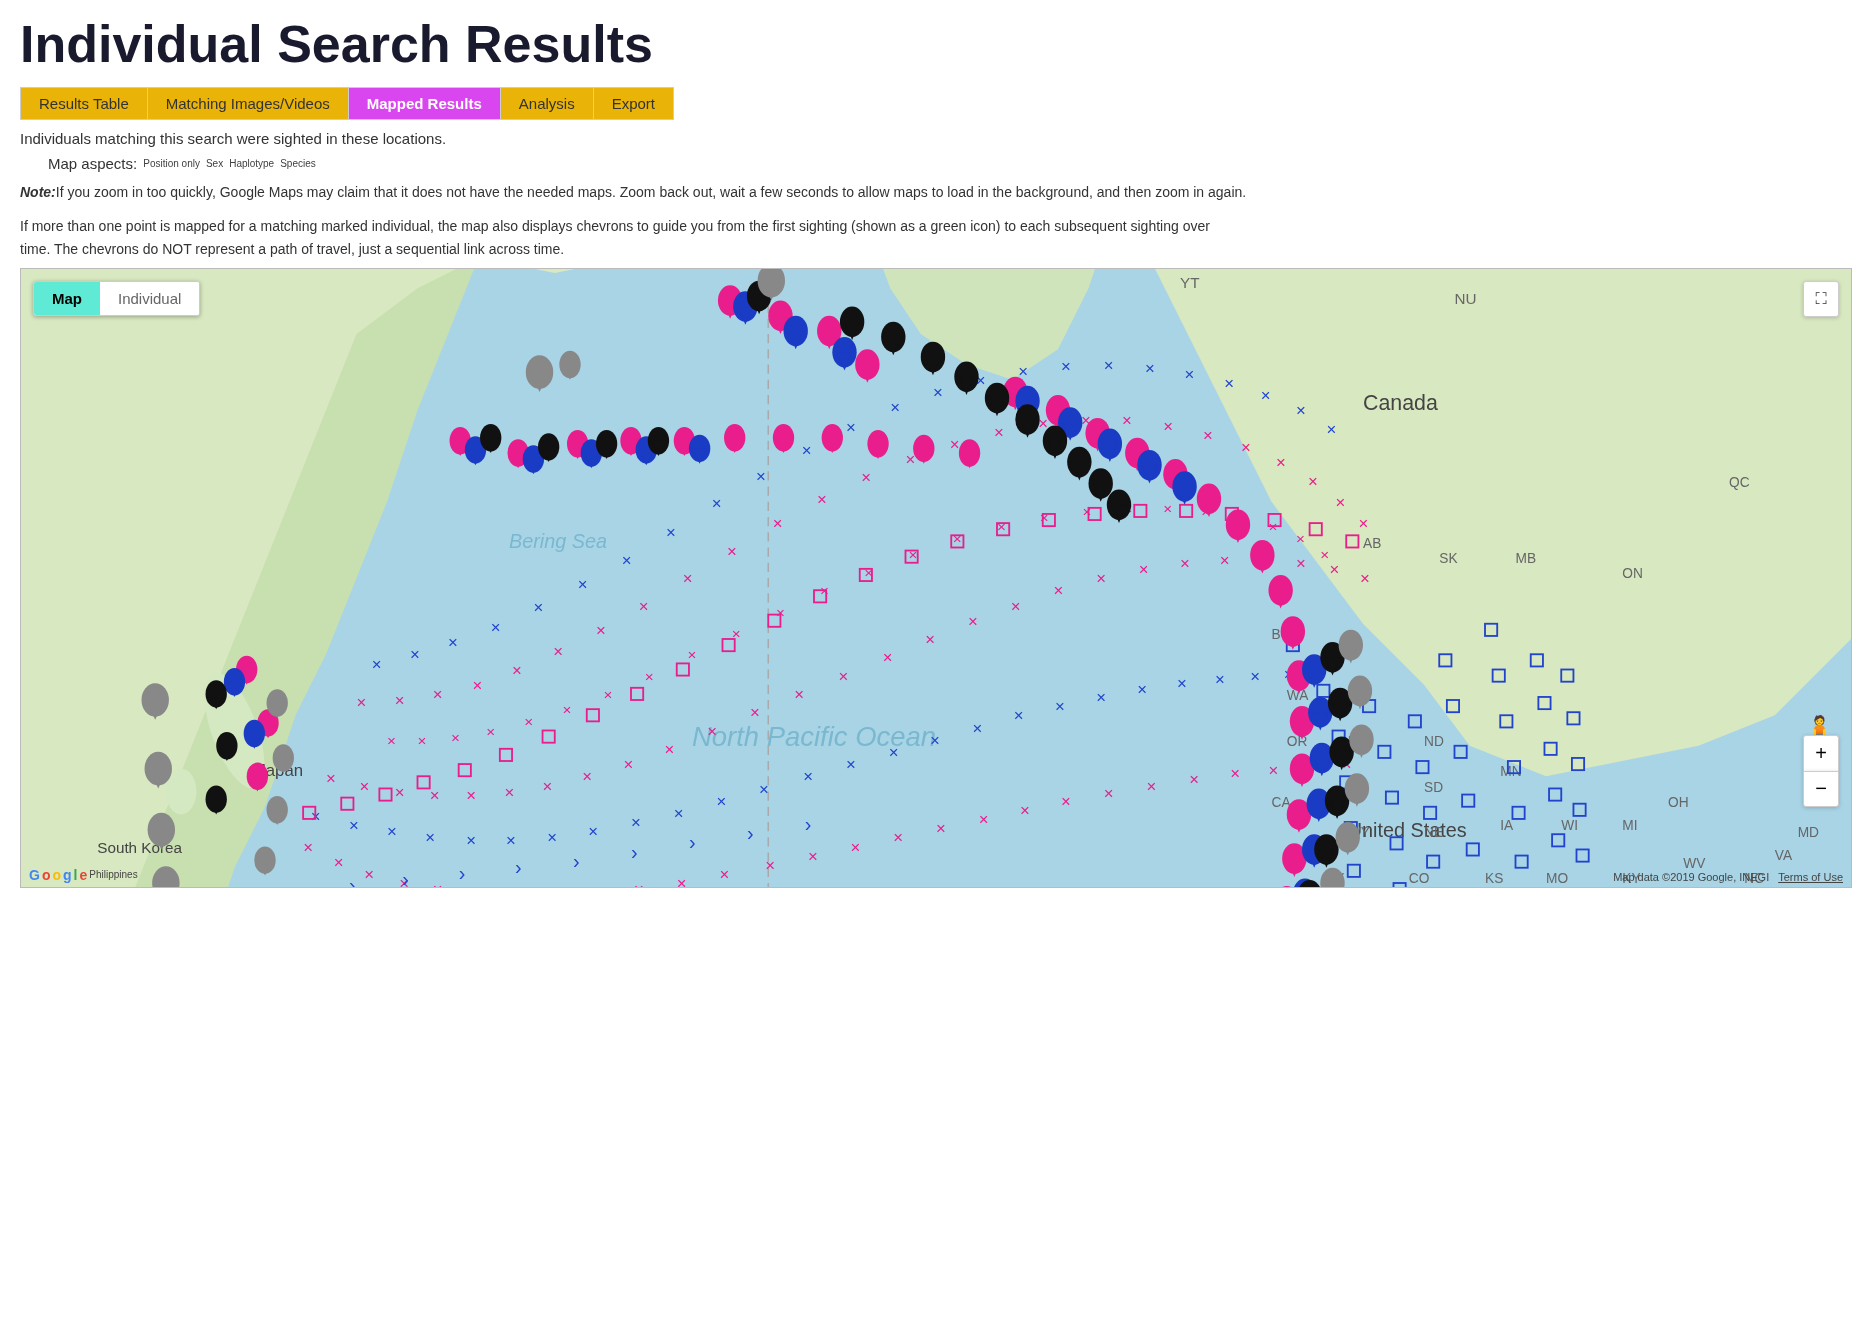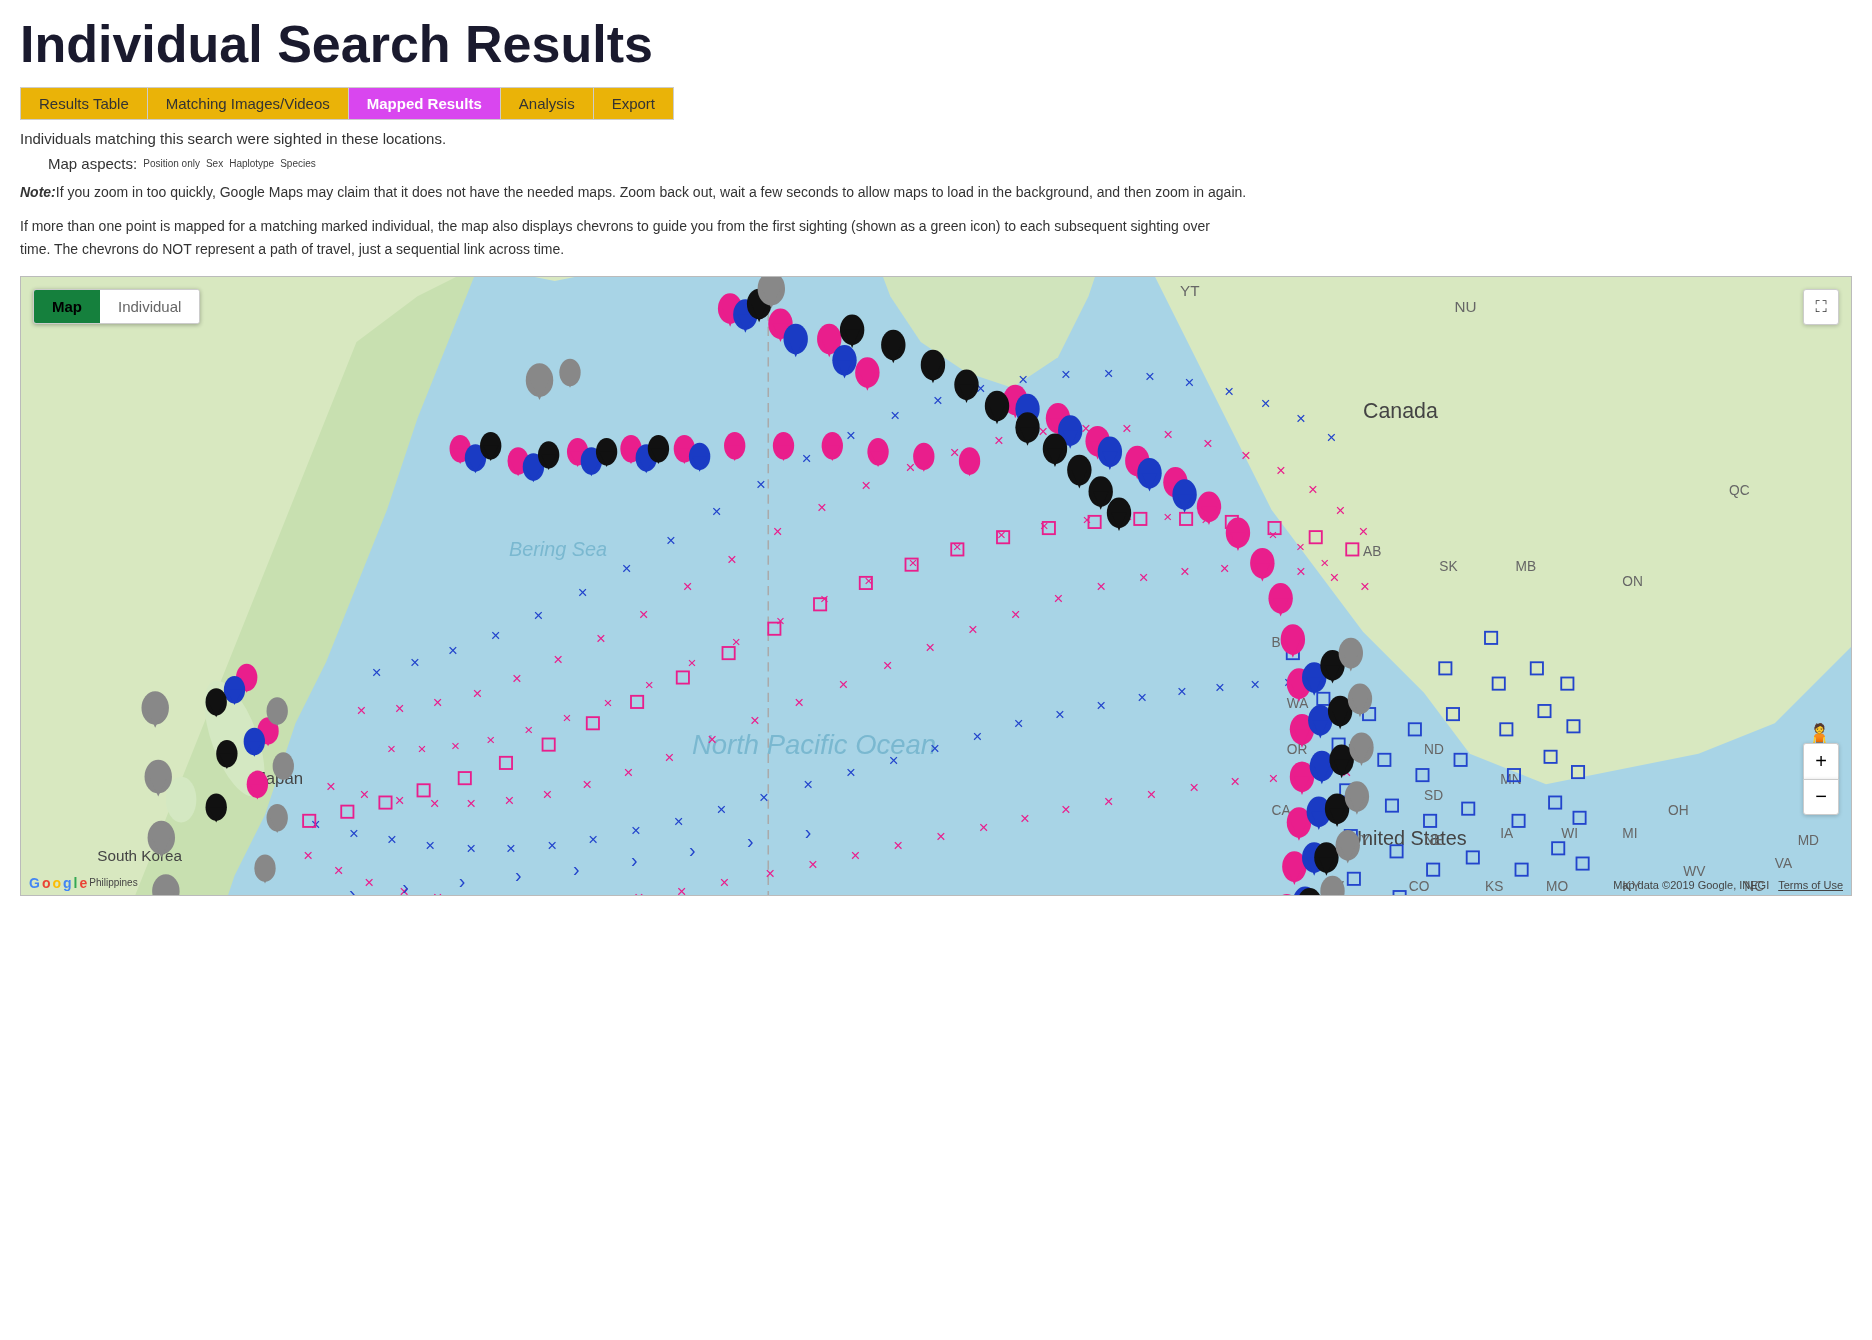--- a/index.html
+++ b/index.html
@@ -57,21 +57,21 @@
     .note-block {
       font-size: 14px;
       color: #333;
       margin-bottom: 12px;
       line-height: 1.5;
     }
     .note-block em { font-style: italic; font-weight: bold; }
     .chevron-note {
       font-size: 14px;
       color: #333;
-      margin-bottom: 16px;
+      margin-bottom: 8px;
       line-height: 1.6;
       max-width: 1200px;
     }
     .map-container {
       position: relative;
       width: 100%;
       height: 620px;
       border: 1px solid #bbb;
       overflow: hidden;
       background: #a8d4e6;
@@ -96,21 +96,21 @@
     }
     .map-type-btn {
       padding: 8px 18px;
       font-size: 15px;
       cursor: pointer;
       border: none;
       background: #fff;
     }
     .map-type-btn.active {
       font-weight: bold;
-      background: #15803d;
+      background: #5eead4;
     }
     .map-type-btn:not(.active) { color: #666; }
     .map-fullscreen {
       position: absolute;
       top: 12px; right: 12px;
       width: 36px; height: 36px;
       background: #fff;
       border: 1px solid #ccc;
       border-radius: 3px;
       display: flex; align-items: center; justify-content: center;

